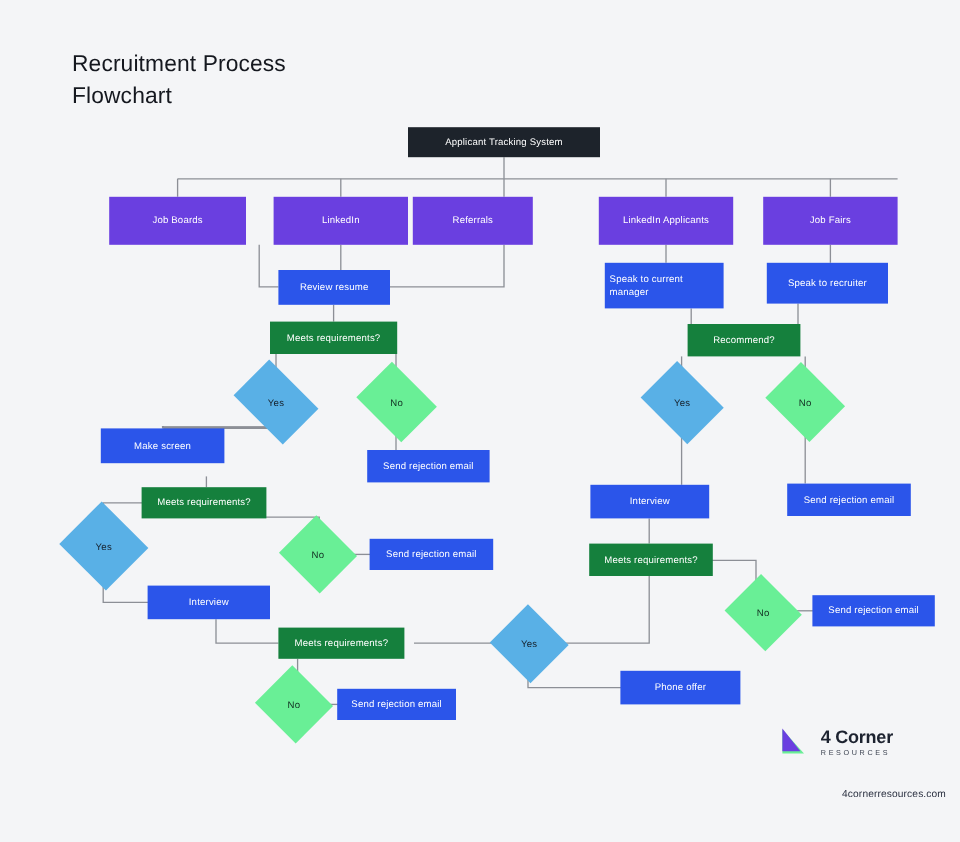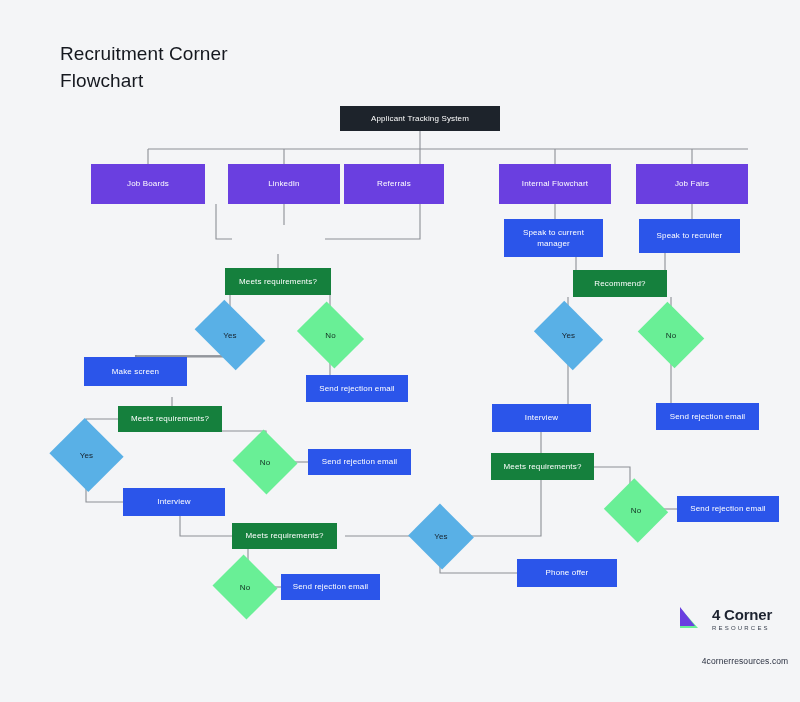--- a/index.html
+++ b/index.html
@@ -45,21 +45,21 @@
     pointer-events: none;
   }
 
   
   .node {
     position: absolute;
     box-sizing: border-box;
     display: flex;
     align-items: center;
     justify-content: center;
-    text-align: center;
+    text-align: left;
     color: #ffffff;
     font-size: 8px;
     line-height: 10px;
     letter-spacing: .15px;
     padding: 2px 4px;
   }
   .node.dark   { background: #1d232b; }
   .node.purple { background: #6a3fe0; }
   .node.navy   { background: #15803d; }
   .node.blue   { background: #2b55ea; }
@@ -82,21 +82,21 @@
     position: relative;
     font-size: 8px;
     letter-spacing: .2px;
   }
   .diamond.yes .dlabel { color: #16202b; }
   .diamond.no  .dlabel { color: #123022; }
 
   
   #logo-wrap {
     position: absolute;
-    left: 656px;
+    left: 628px;
     top: 592px;
     display: flex;
     align-items: center;
   }
   #logo-mark {
     position: relative;
     width: 30px;
     height: 30px;
     margin-right: 6px;
   }
@@ -123,21 +123,21 @@
     color: #2a3040;
     letter-spacing: .1px;
   }
 </style>
 </head>
 <body>
 
 <div id="canvas">
   <div id="board">
 
-    <div id="title">Recruitment Corner
+    <div id="title">Recruitment Process
 Flowchart</div>
 
     <svg id="wires" viewBox="0 0 800 702" xmlns="http://www.w3.org/2000/svg">
       <g fill="none" stroke="#8c8f96" stroke-width="1.1">
 
         <path d="M400,119 L400,137"></path>
 
         <path d="M128,137 L728,137"></path>
 
         <path d="M128,137 L128,152"></path>
@@ -224,26 +224,29 @@
     <div class="node purple" style="left:71px; top:152px; width:114px; height:40px;">
       <span>Job Boards</span>
     </div>
     <div class="node purple" style="left:208px; top:152px; width:112px; height:40px;">
       <span>LinkedIn</span>
     </div>
     <div class="node purple" style="left:324px; top:152px; width:100px; height:40px;">
       <span>Referrals</span>
     </div>
     <div class="node purple" style="left:479px; top:152px; width:112px; height:40px;">
-      <span>Internal Flowchart</span>
+      <span>LinkedIn Applicants</span>
     </div>
     <div class="node purple" style="left:616px; top:152px; width:112px; height:40px;">
       <span>Job Fairs</span>
     </div>
 
+    <div class="node blue" style="left:212px; top:213px; width:93px; height:29px;">
+      <span>Review resume</span>
+    </div>
 
     <div class="node navy" style="left:205px; top:256px; width:106px; height:27px;">
       <span>Meets requirements?</span>
     </div>
 
     <div class="node blue" style="left:484px; top:207px; width:99px; height:38px; line-height:11px;">
       <span>Speak to current manager</span>
     </div>
 
     <div class="node blue" style="left:619px; top:207px; width:101px; height:34px;">

